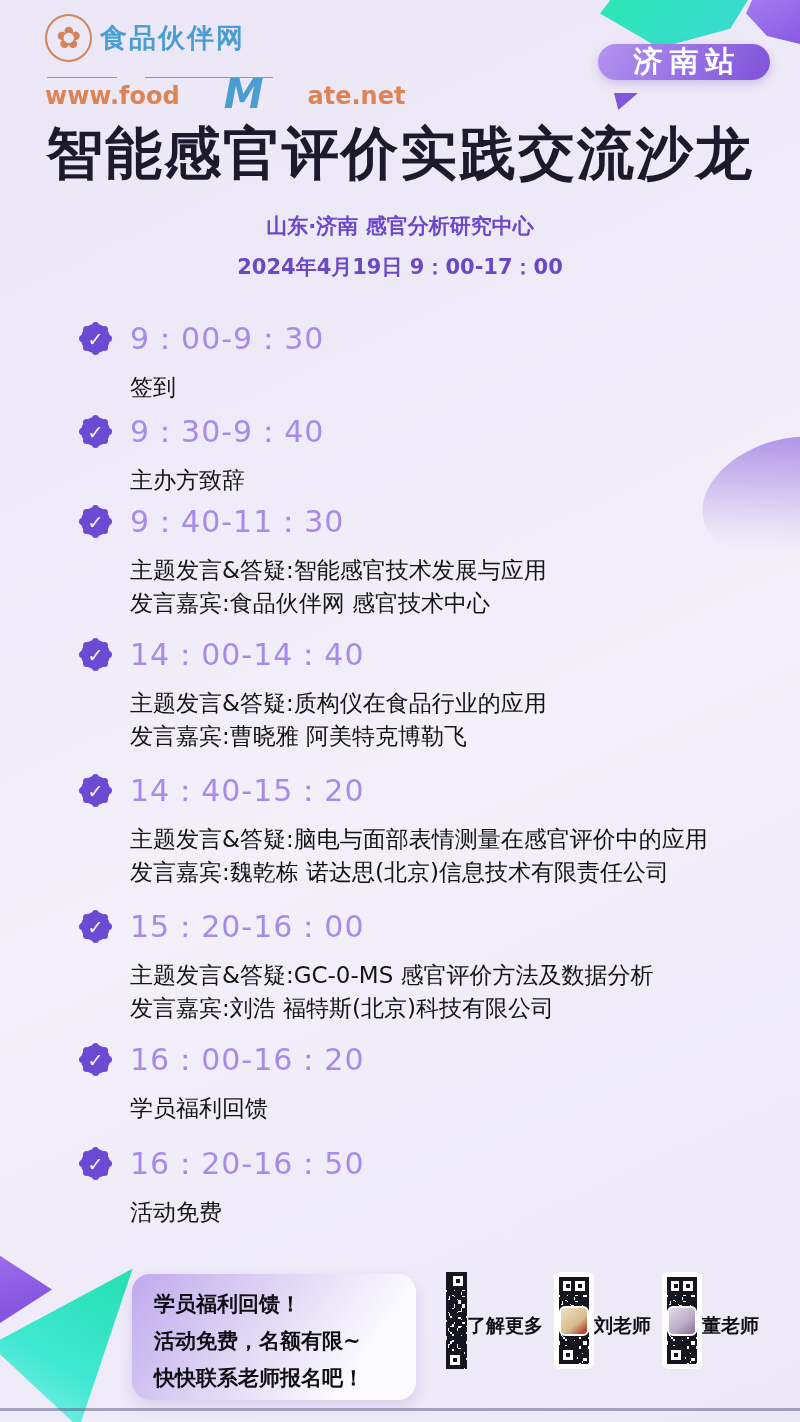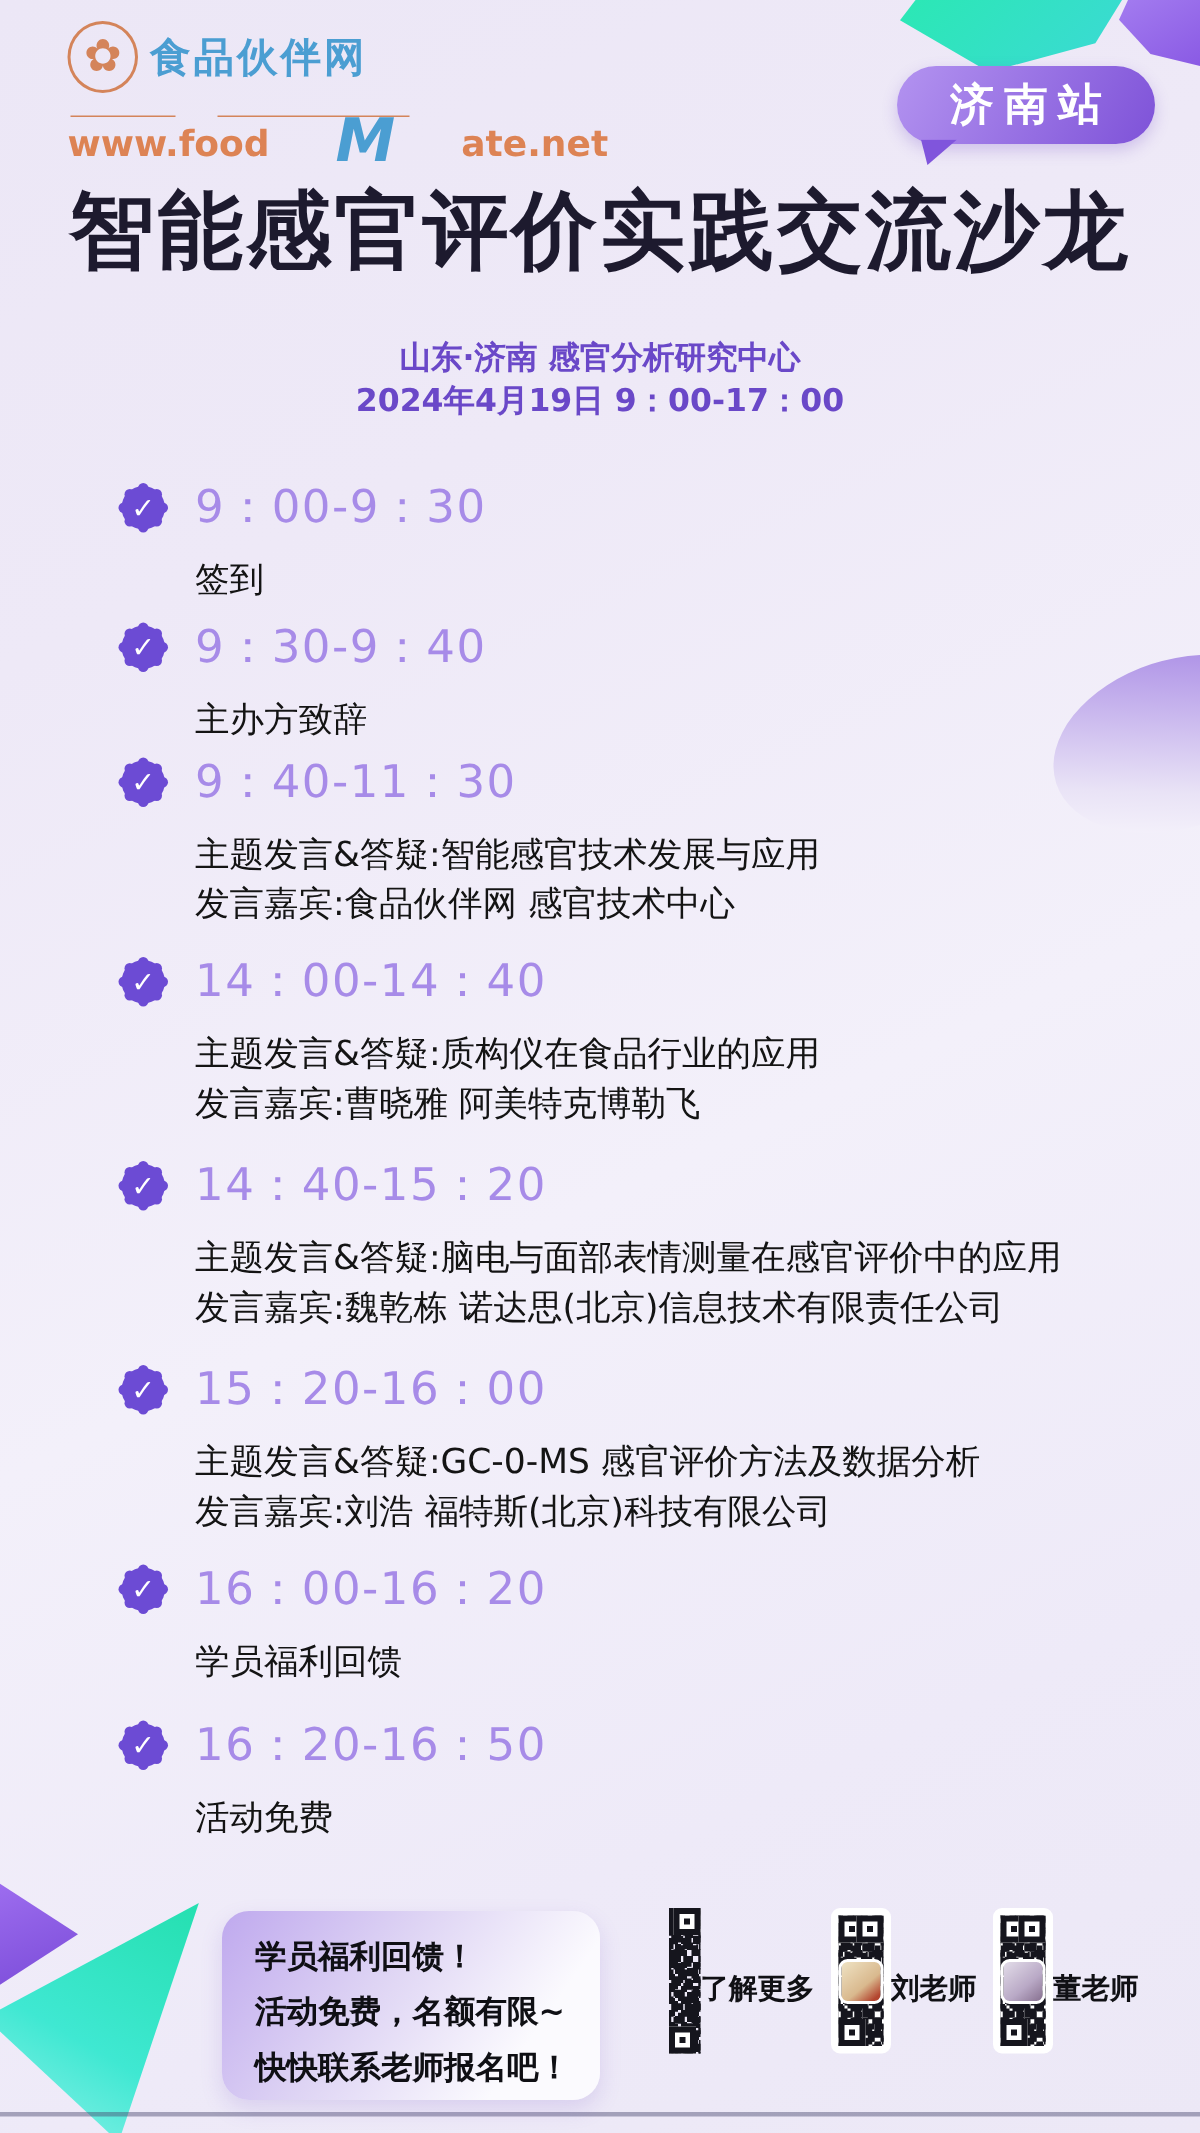--- a/index.html
+++ b/index.html
@@ -34,52 +34,52 @@
     display:flex;align-items:center;justify-content:center;color:#d4845a;font-size:30px;line-height:1;}
   .logo-name{color:#4b9ed2;font-size:27px;font-weight:700;letter-spacing:2px;white-space:nowrap;}
   .logo-line{position:absolute;top:63px;height:1px;background:#d4845a;}
   .logo-line.l{left:2px;width:70px;}
   .logo-line.r{left:100px;width:128px;}
   .logo-url{position:absolute;left:0px;top:64px;display:flex;align-items:flex-end;white-space:nowrap;gap:43px;}
   .url-part{color:#dd8354;font-size:24px;font-weight:600;}
   .url-m{color:#4b9ed2;font-size:40px;font-weight:700;line-height:.8;font-style:italic;margin:0 1px;}
 
   
-  .badge{position:absolute;left:598px;top:44px;width:172px;height:52px;border-radius:26px;
+  .badge{position:absolute;left:598px;top:44px;width:172px;height:36px;border-radius:26px;
     background:linear-gradient(120deg,#b393f0,#7e52d8);
     display:flex;align-items:center;justify-content:center;
     color:#fff;font-size:29px;font-weight:700;letter-spacing:7px;text-indent:7px;
     box-shadow:0 4px 10px rgba(110,70,200,.25);}
   .badge-tail{position:absolute;left:614px;top:93px;width:24px;height:17px;
     clip-path:polygon(0 0,100% 0,18% 100%);background:#8055dc;}
 
   
   .title{position:absolute;left:0;top:116px;width:800px;text-align:center;
     color:#1d1a2e;font-size:57px;font-weight:900;letter-spacing:2px;white-space:nowrap;}
-  .venue{position:absolute;left:0;top:224px;width:800px;text-align:center;
+  .venue{position:absolute;left:0;top:212px;width:800px;text-align:center;
     color:#6a48c8;font-size:21px;font-weight:700;}
   .datetime{position:absolute;left:0;top:253px;width:800px;text-align:center;
     color:#6a48c8;font-size:21px;font-weight:700;}
 
   
   .sched-item{position:absolute;left:0;width:800px;}
   .seal{position:absolute;left:79px;top:2px;width:33px;height:33px;}
   .seal-petals{position:absolute;left:13px;top:13px;width:7px;height:7px;border-radius:50%;background:#6c4bd4;
     box-shadow:13px 0 0 #6c4bd4,-13px 0 0 #6c4bd4,0 13px 0 #6c4bd4,0 -13px 0 #6c4bd4,
       9px 9px 0 #6c4bd4,-9px 9px 0 #6c4bd4,9px -9px 0 #6c4bd4,-9px -9px 0 #6c4bd4;}
   .seal-core{position:absolute;inset:2px;border-radius:50%;background:#6c4bd4;}
   .seal-check{position:absolute;inset:0;display:flex;align-items:center;justify-content:center;
     color:#fff;font-size:19px;font-weight:900;}
   .sched-body{margin-left:130px;}
   .time{color:#a78be8;font-size:30px;font-weight:500;letter-spacing:1px;line-height:38px;white-space:nowrap;}
   .desc-group{margin-top:13px;}
   .desc{color:#141414;font-size:23px;font-weight:500;line-height:33px;white-space:nowrap;}
 
   
-  .promo{position:absolute;left:148px;top:1274px;width:252px;height:126px;border-radius:18px;
+  .promo{position:absolute;left:132px;top:1274px;width:284px;height:126px;border-radius:18px;
     background:linear-gradient(125deg,#bfa9ee 0%,#ded4f4 40%,#fbfafe 78%);
     box-shadow:0 6px 14px rgba(120,90,200,.18);
     padding:12px 0 0 22px;box-sizing:border-box;}
   .promo-line{color:#0f0f14;font-size:21px;font-weight:700;line-height:37px;white-space:nowrap;}
 
   
   .qr-row{position:absolute;left:446px;top:1272px;display:flex;gap:11px;}
   .qr-card{width:97px;display:flex;align-items:center;}
   .qr-box{position:relative;width:97px;height:97px;}
   .qr-box.framed{background:#fff;border-radius:6px;padding:5px;box-sizing:border-box;}

